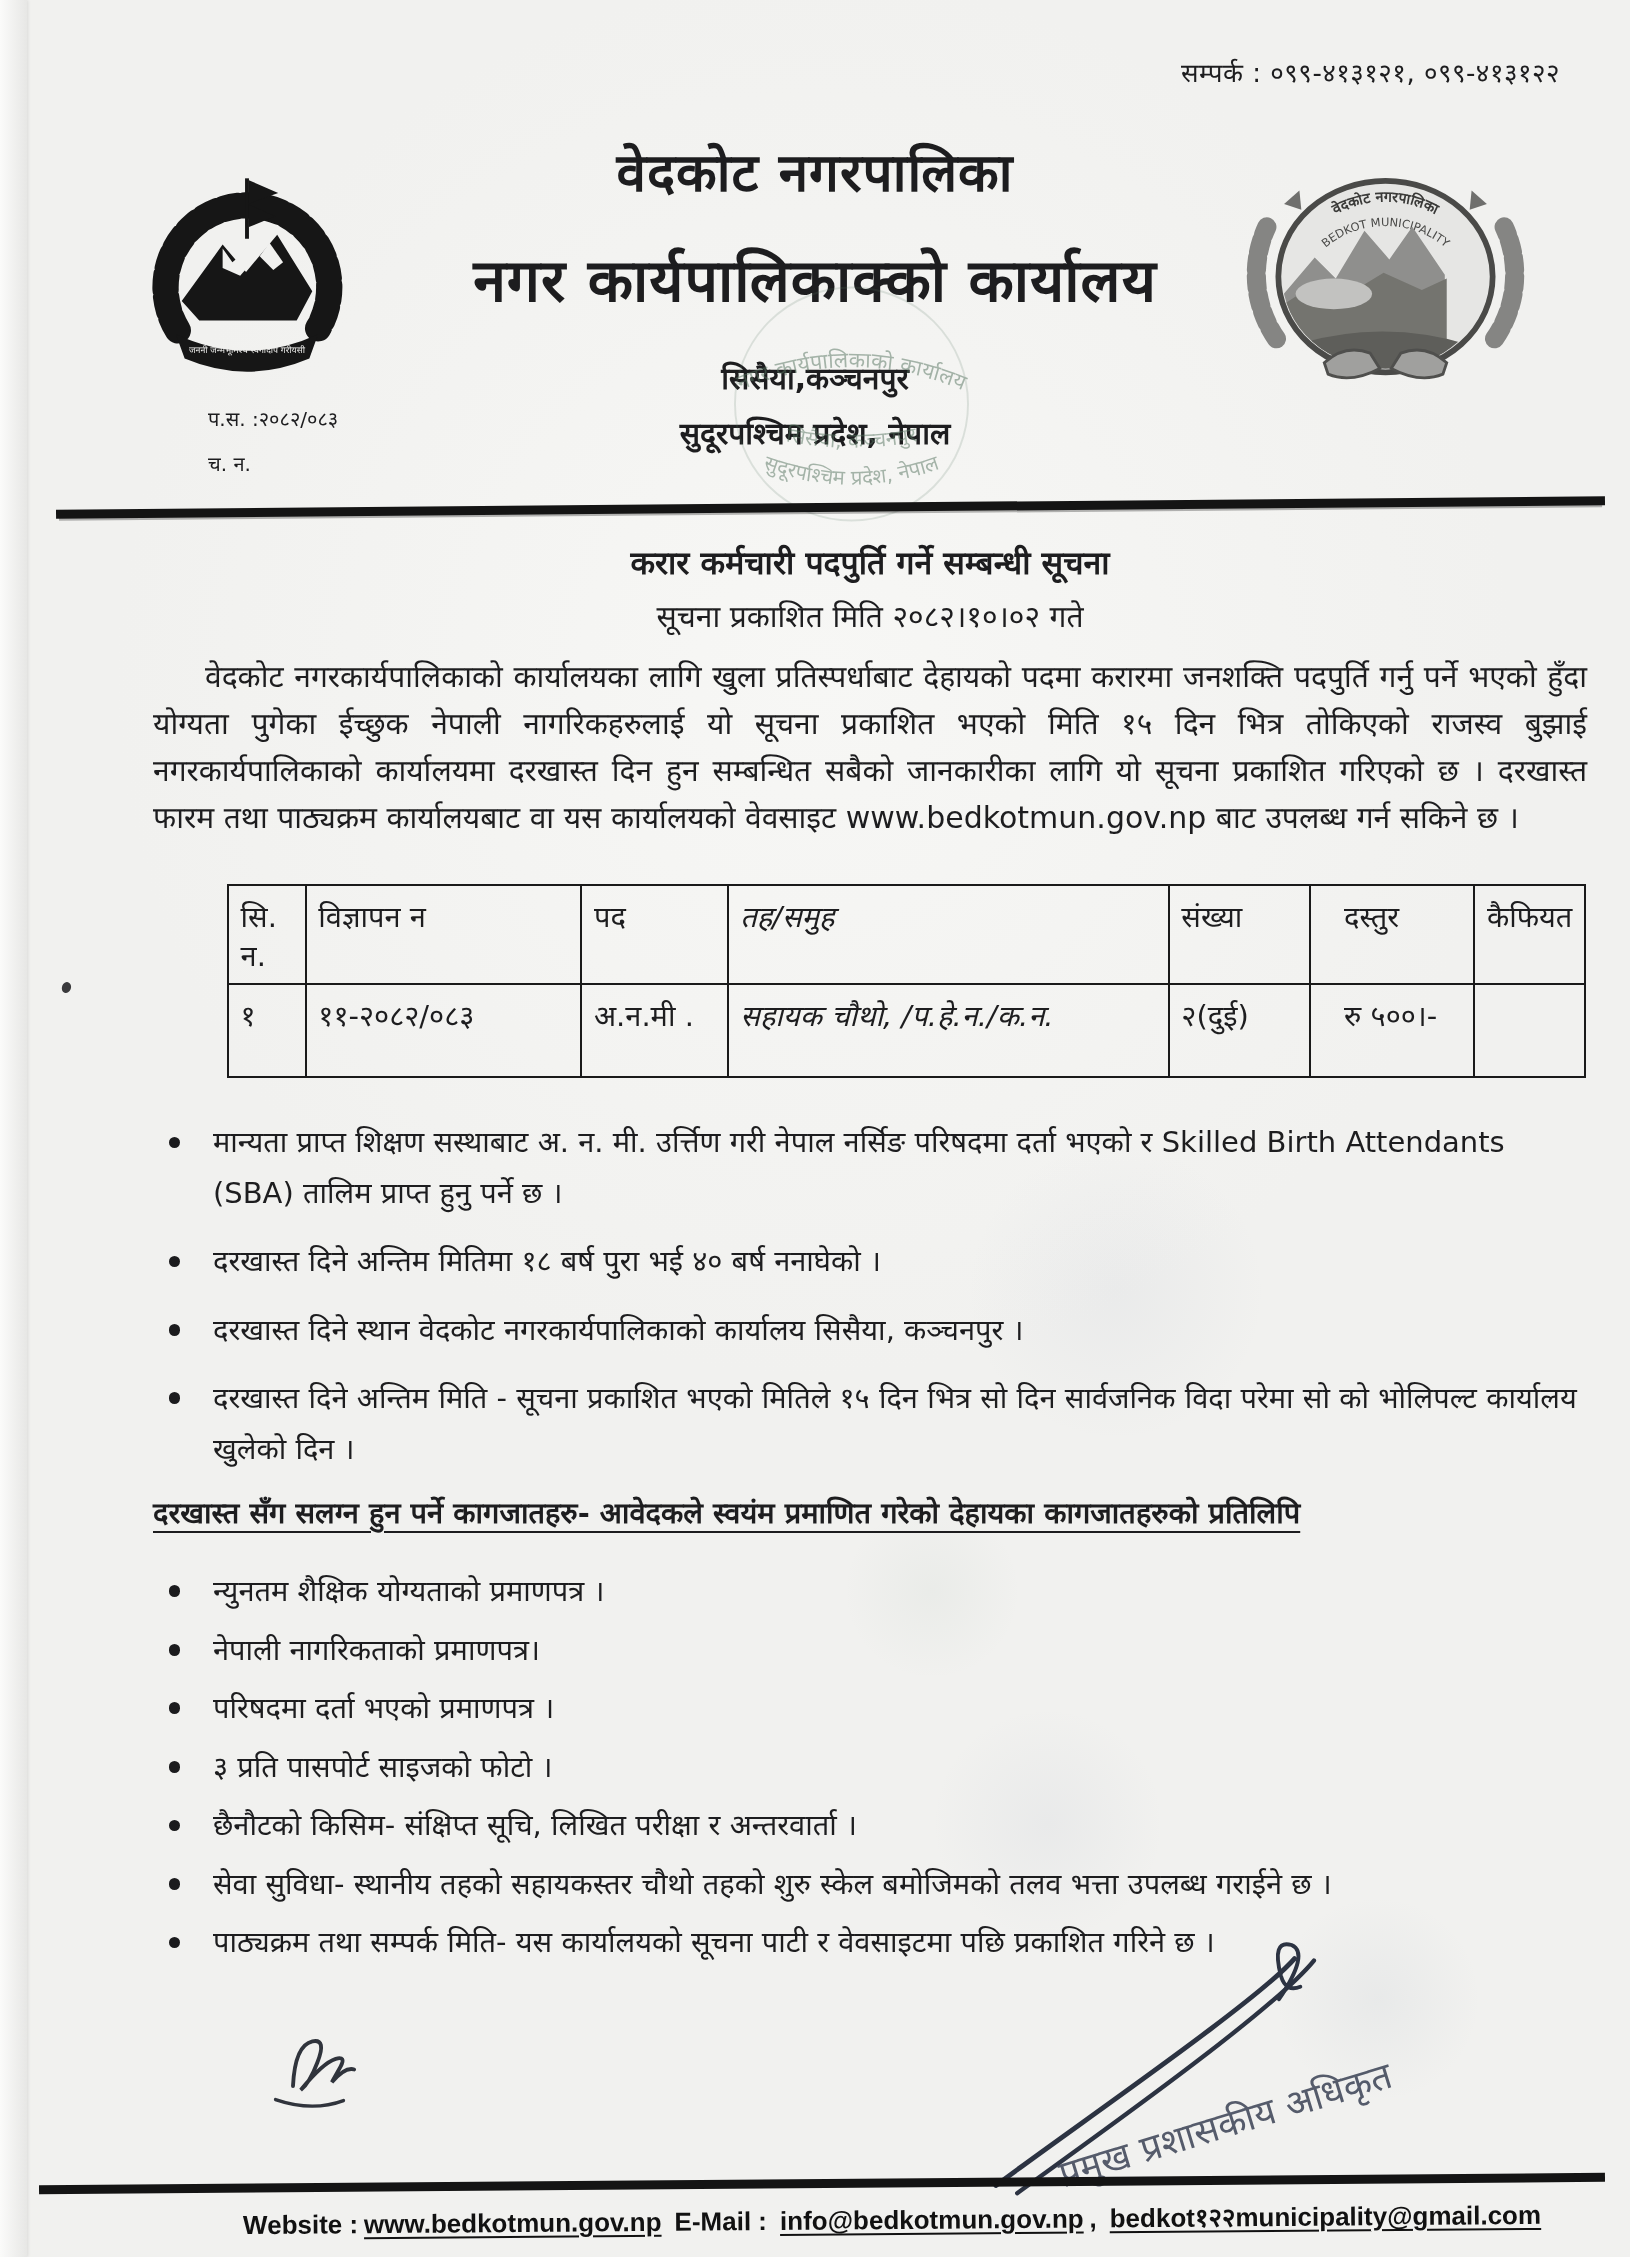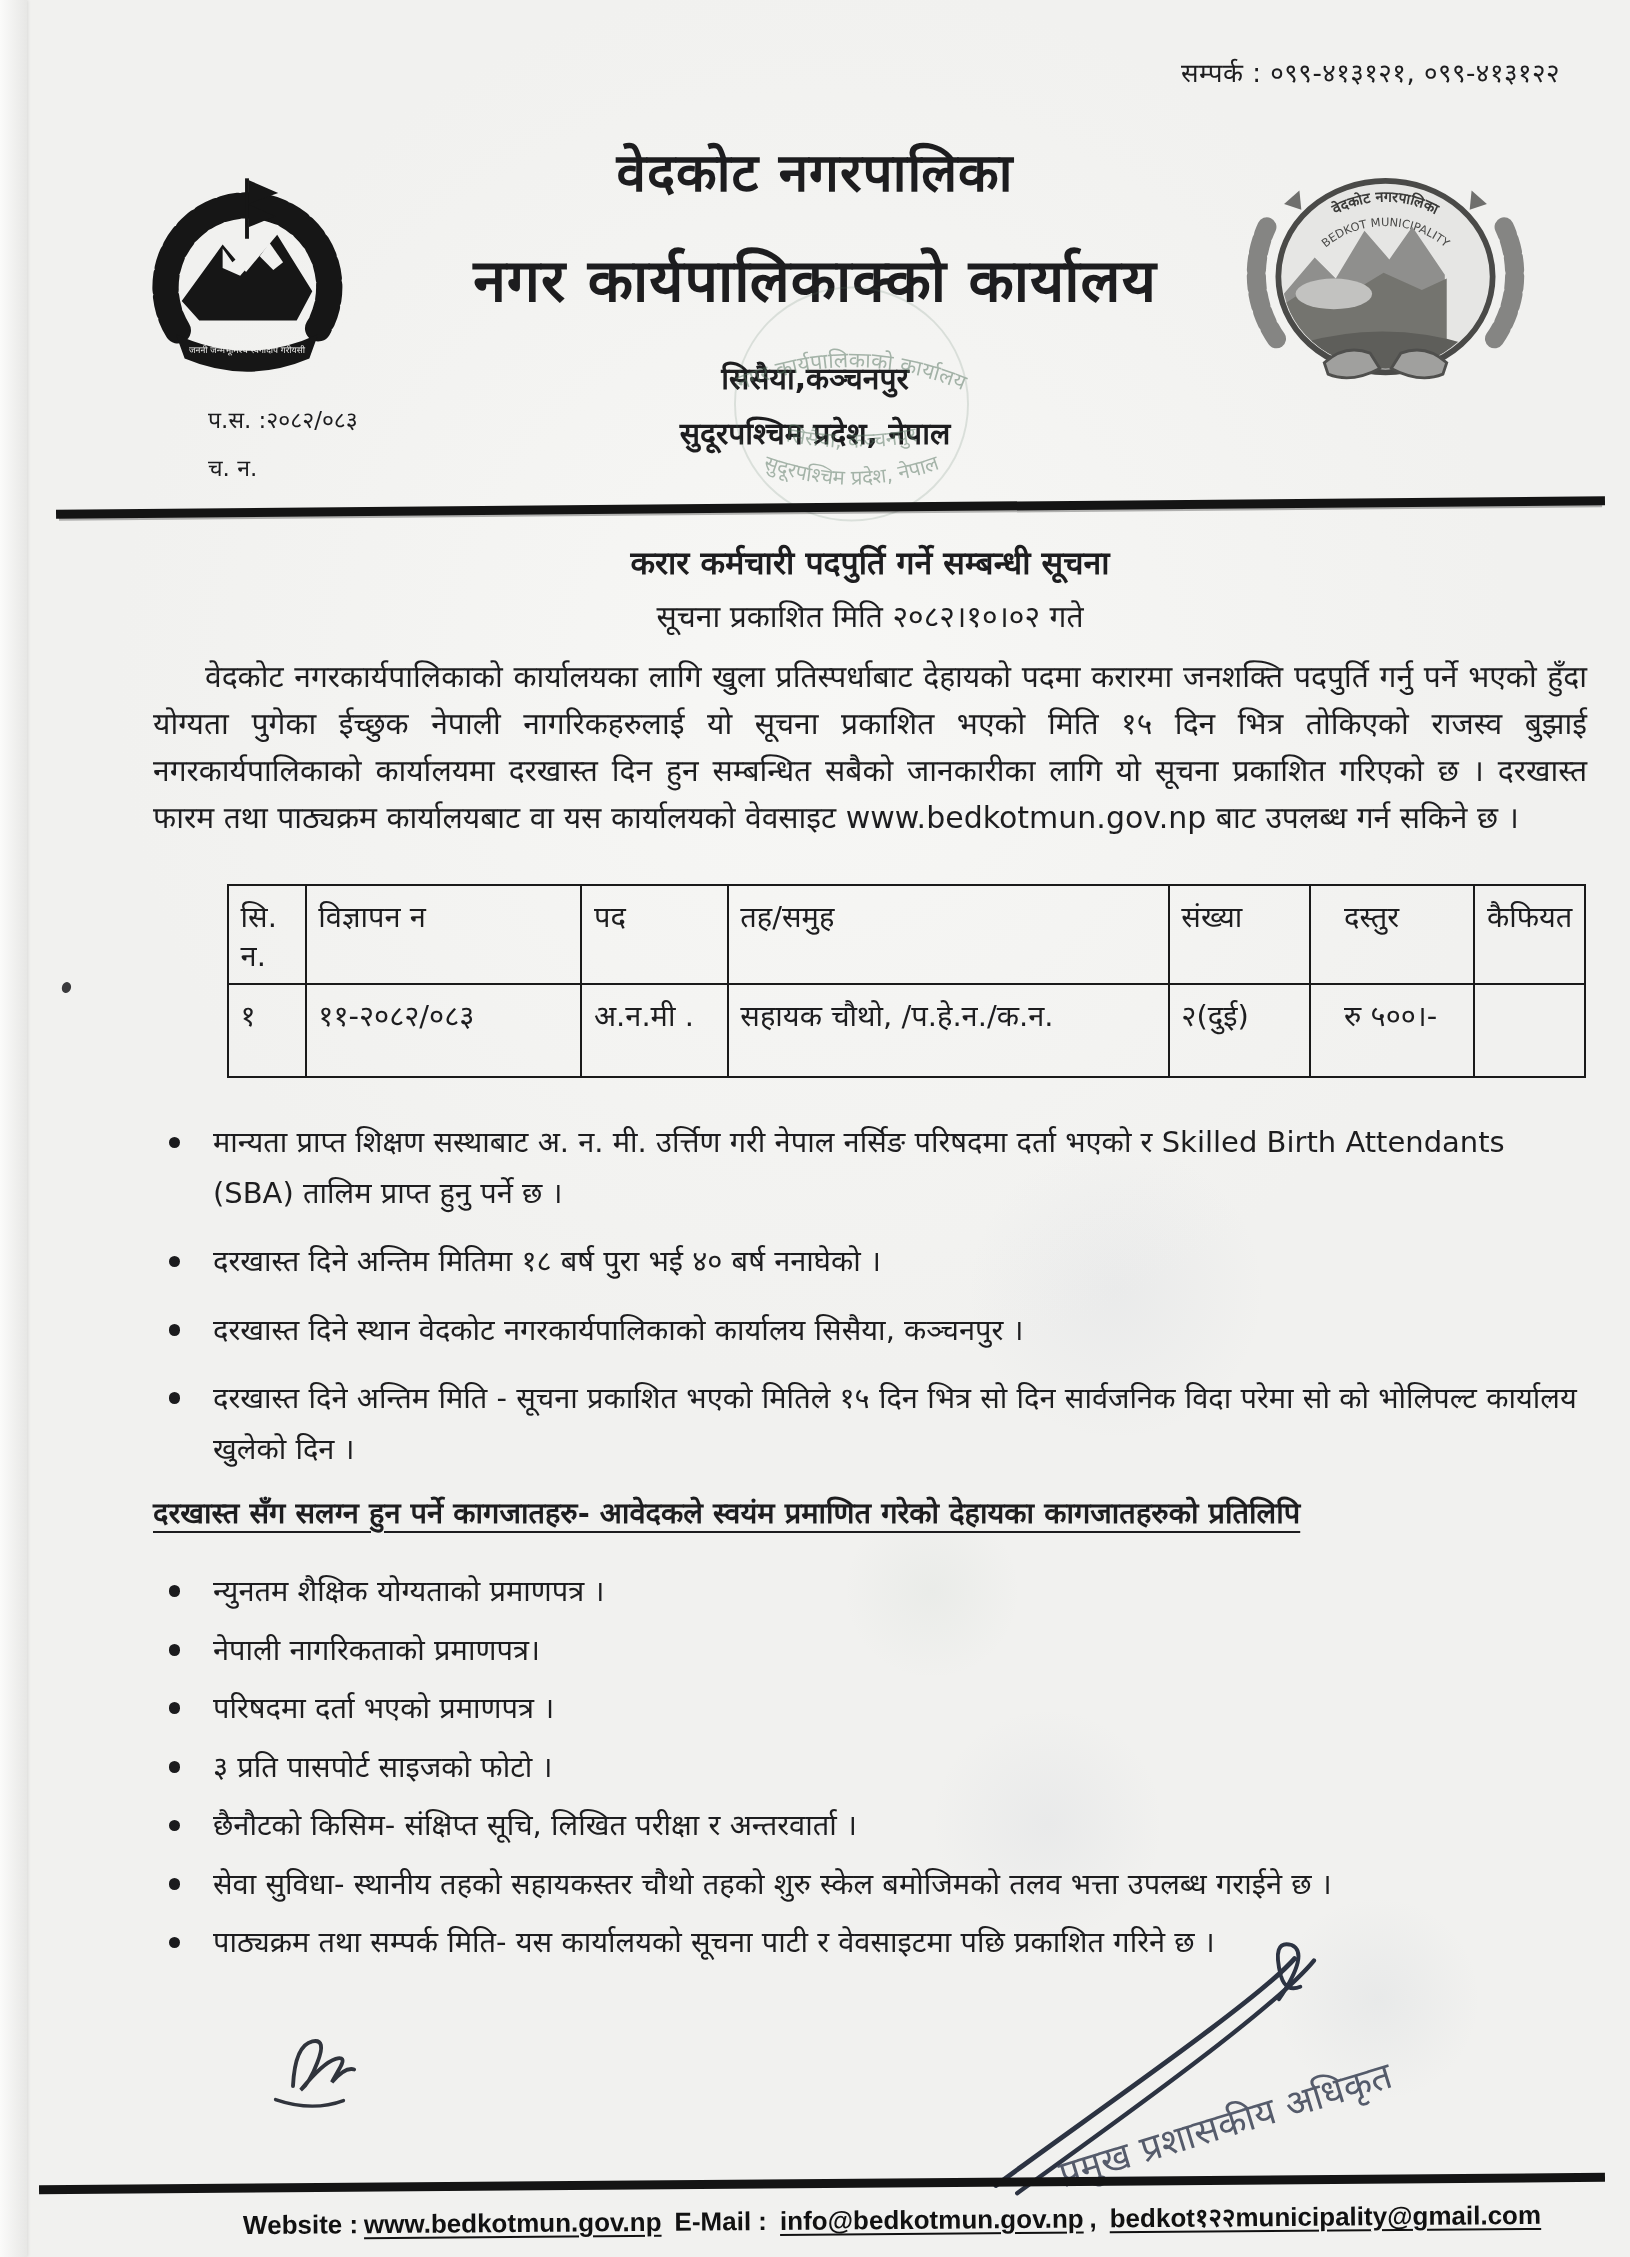--- a/index.html
+++ b/index.html
@@ -28,21 +28,21 @@
   .logo-right { position:absolute; right:101px; top:142px; width:287px; height:274px; }
 
   .header-center { position:absolute; left:233px; right:233px; top:134px; text-align:center; }
   .org-name    { font-size:53px; font-weight:bold; letter-spacing:1px; }
   .office-name { font-size:59px; font-weight:bold; margin-top:31px; letter-spacing:1px; }
   .addr1 { font-size:30px; margin-top:39px; font-weight:bold; }
   .addr2 { font-size:30px; margin-top:13.6px; font-weight:bold; }
 
   .header-stamp { position:absolute; left:701px; top:270px; width:301px; height:272px; pointer-events:none; }
 
-  .ref-block { position:absolute; left:208px; top:409px; font-size:23px; line-height:1.0; }
+  .ref-block { position:absolute; left:208px; top:409px; font-size:20px; line-height:1.0; }
   .ref-line2 { margin-top:25px; }
 
   .rule-top { position:absolute; left:56px; right:25px; top:503px; height:8.7px;
     background:#141414; transform:rotate(-0.5deg);
     box-shadow:0 4.9px 0 -2.9px rgba(20,20,20,.3); }
 
   .doc-body { position:absolute; left:153px; top:540px; width:1434px; }
   .notice-title { text-align:center; font-size:32px; font-weight:bold; }
   .notice-date  { text-align:center; font-size:30px; margin-top:11.6px; }
   .notice-para  { margin-top:17.5px; font-size:30px; line-height:47px; text-align:justify; text-indent:52px; }
@@ -50,21 +50,21 @@
   table.vacancy { border-collapse:collapse; margin:43px 0 0 74px; width:1359px;
     border:2.9px solid #1a1a1a; }
   table.vacancy th, table.vacancy td {
     border:2.9px solid #1a1a1a; padding:9.7px 11.6px; text-align:left;
     font-size:29px; font-weight:normal; vertical-align:top; }
   table.vacancy th { height:97px; }
   table.vacancy td { height:93px; }
   table.vacancy th:nth-child(1), table.vacancy td:nth-child(1) { width:78px; }
   table.vacancy th:nth-child(2), table.vacancy td:nth-child(2) { width:277px; }
   table.vacancy th:nth-child(3), table.vacancy td:nth-child(3) { width:147px; }
-  table.vacancy th:nth-child(4), table.vacancy td:nth-child(4) { width:446px; }
+  table.vacancy th:nth-child(4), table.vacancy td:nth-child(4) { width:446px;font-style:italic; }
   table.vacancy th:nth-child(5), table.vacancy td:nth-child(5) { width:142px; }
   table.vacancy th:nth-child(6), table.vacancy td:nth-child(6) { width:165px;padding-left:33px; }
   table.vacancy th:nth-child(7) { text-align:left; }
 
   .sec-heading { margin-top:27px; font-size:30px; font-weight:bold;
     text-decoration:underline; text-underline-offset:7.8px; text-decoration-thickness:2.4px; }
   .sec-heading-docs { margin-top:9.7px; font-size:29px; font-weight:bold;
     text-decoration:underline; text-underline-offset:7.8px; text-decoration-thickness:2.4px; }
 
   ul.blist { list-style:none; margin-top:39px; }

